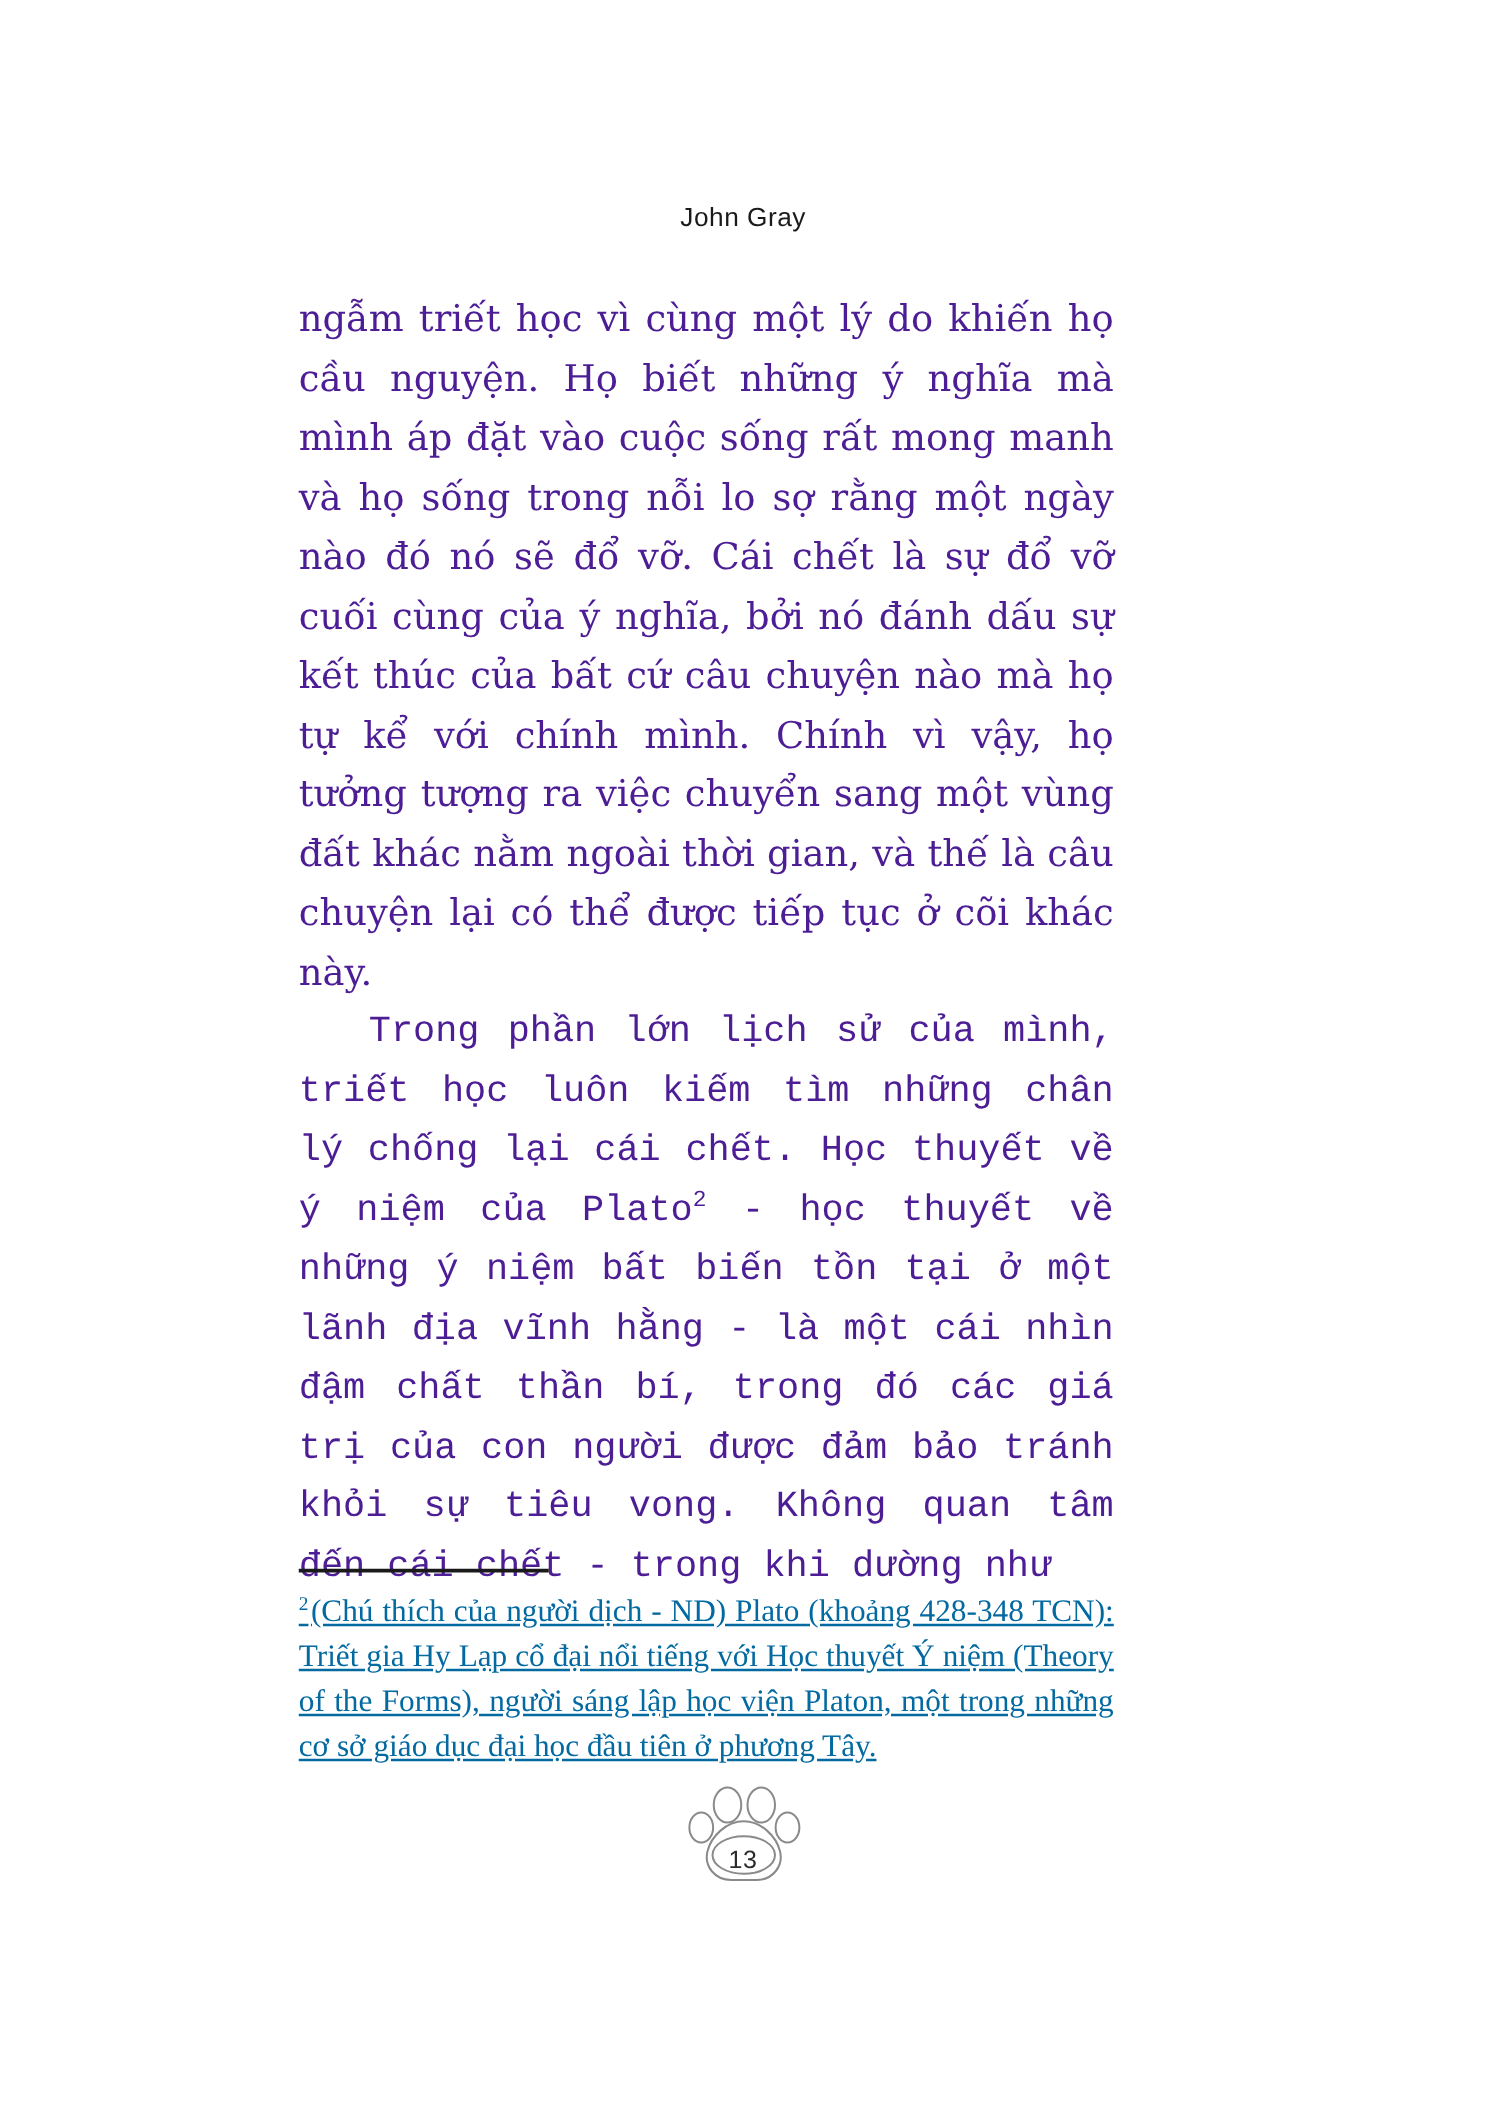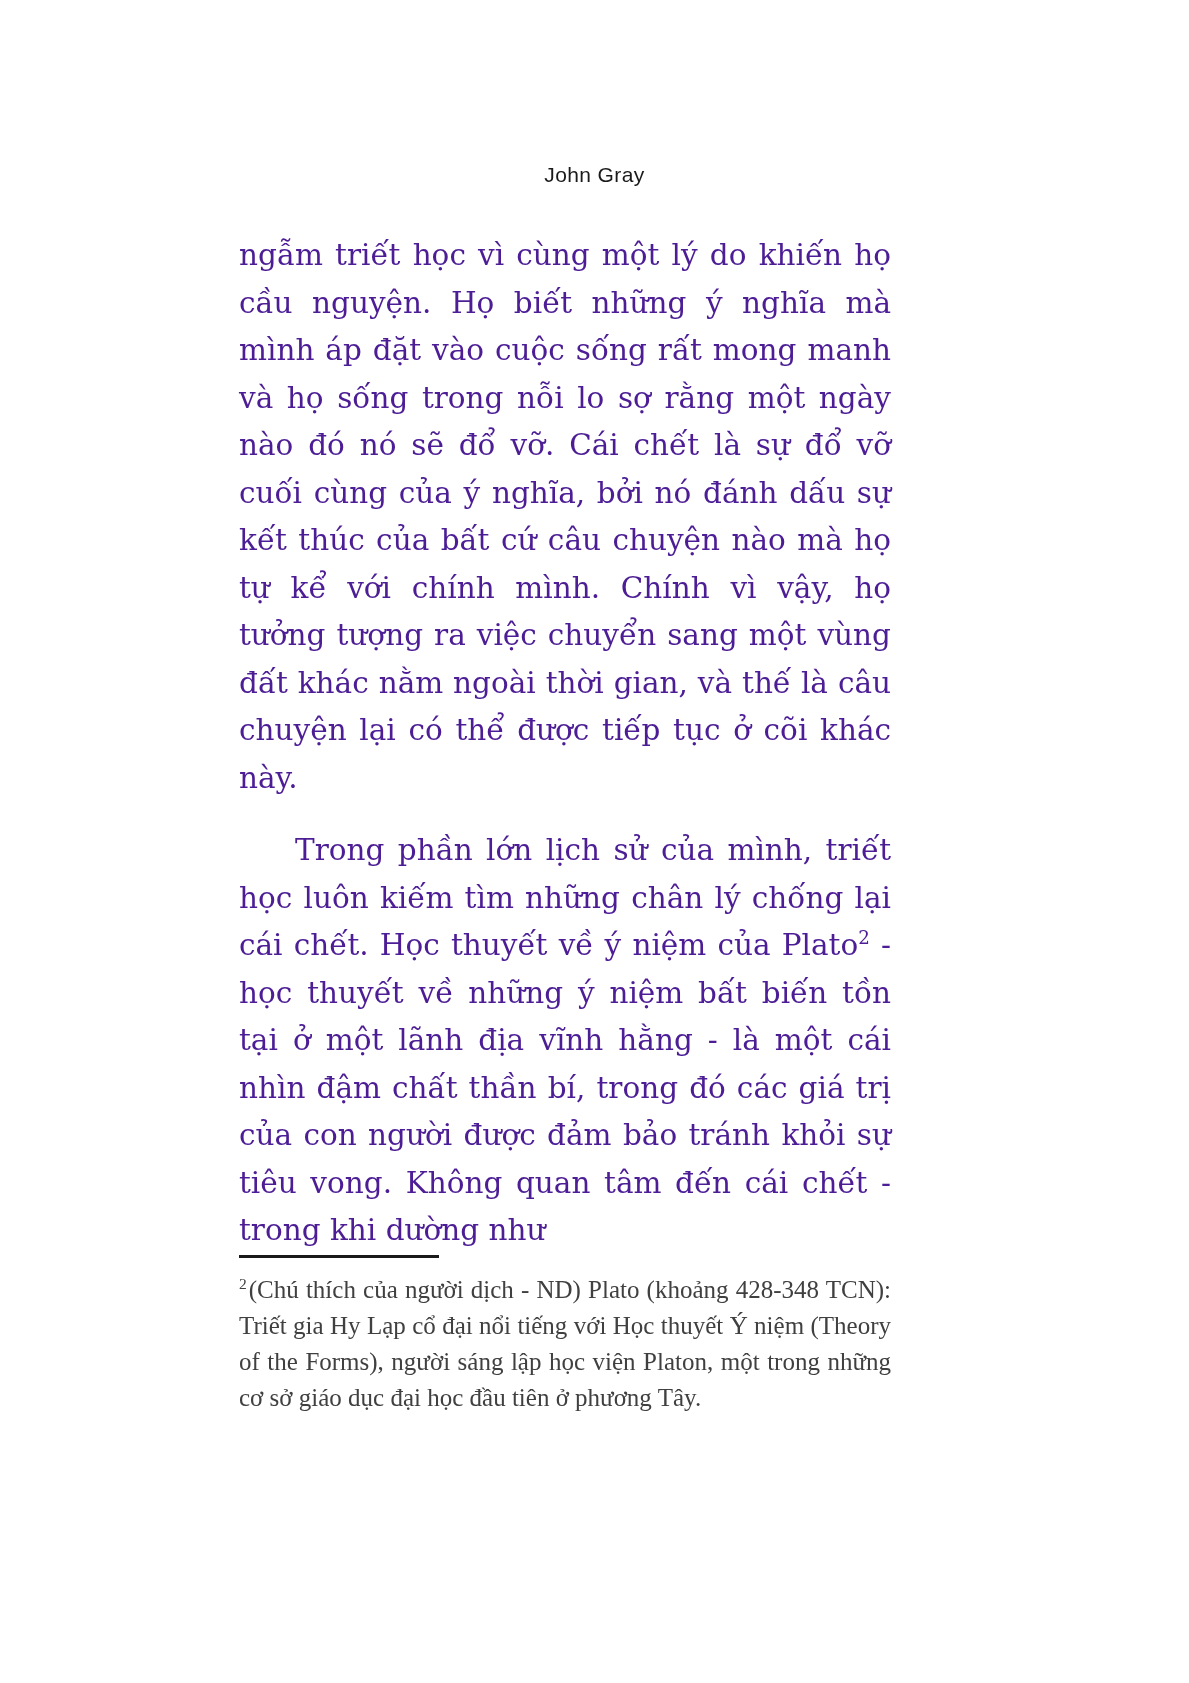--- a/index.html
+++ b/index.html
@@ -46,21 +46,21 @@
     color: #4c1d95;
     text-align: justify;
     text-justify: inter-word;
     margin: 0;
     -webkit-hyphens: none;
     hyphens: none;
   }
 
   .body-par.indented {
     text-indent: 56px;
-    margin-top: 25px;
+    font-family: Liberation Mono, monospace;
   }
 
   sup.fn-ref {
     font-size: 0.62em;
     vertical-align: super;
     line-height: 0;
   }
 
   
   .footnote-block {
@@ -74,26 +74,27 @@
     width: 200px;
     height: 0;
     border-top: 3px solid #1a1a1a;
     margin: 0 0 14px 0;
   }
 
   .footnote-text {
     font-family: "Liberation Serif", "DejaVu Serif", serif;
     font-size: 25px;
     line-height: 36px;
-    color: #404040;
+    color: #0369a1;
     text-align: justify;
     text-justify: inter-word;
     margin: 0;
     -webkit-hyphens: none;
     hyphens: none;
+    text-decoration: underline;
   }
 
   .footnote-text sup.fn-num {
     font-size: 0.62em;
     vertical-align: super;
     line-height: 0;
     margin-right: 2px;
   }
 
   
@@ -143,14 +144,32 @@
     <p class="body-par indented">Trong phần lớn lịch sử của mình, triết học luôn kiếm tìm những chân lý chống lại cái chết. Học thuyết về ý niệm của Plato<sup class="fn-ref">2</sup> - học thuyết về những ý niệm bất biến tồn tại ở một lãnh địa vĩnh hằng - là một cái nhìn đậm chất thần bí, trong đó các giá trị của con người được đảm bảo tránh khỏi sự tiêu vong. Không quan tâm đến cái chết - trong khi dường như</p>
   </div>
 
   <div class="footnote-block">
     <div class="footnote-rule"></div>
     <p class="footnote-text">
       <sup class="fn-num">2</sup><span>(Chú thích của người dịch - ND) Plato (khoảng 428-348 TCN): Triết gia Hy Lạp cổ đại nổi tiếng với Học thuyết Ý niệm (Theory of the Forms), người sáng lập học viện Platon, một trong những cơ sở giáo dục đại học đầu tiên ở phương Tây.</span>
     </p>
   </div>
 
+  <div class="folio">
+    <div class="folio-ornament">
+      <svg viewBox="0 0 112 96" xmlns="http://www.w3.org/2000/svg" fill="none" stroke="#8a8a8a" stroke-width="1.6">
+        <ellipse cx="43" cy="20" rx="11" ry="14" stroke="#8a8a8a"></ellipse>
+        <ellipse cx="70" cy="20" rx="11" ry="14" stroke="#8a8a8a"></ellipse>
+        <ellipse cx="22" cy="38" rx="9.5" ry="12" stroke="#8a8a8a"></ellipse>
+        <ellipse cx="91" cy="38" rx="9.5" ry="12" stroke="#8a8a8a"></ellipse>
+        <path d="M56 33
+                 C 42 33, 30 45, 27 57
+                 C 24 69, 33 80, 46 80
+                 L 66 80
+                 C 79 80, 88 69, 85 57
+                 C 82 45, 70 33, 56 33 Z" stroke="#8a8a8a"></path>
+        <ellipse cx="56" cy="60" rx="25" ry="15" stroke="#8a8a8a"></ellipse>
+      </svg>
+      <div class="folio-number">13</div>
+    </div>
+  </div>
 
 </div>
 
 </body></html>

